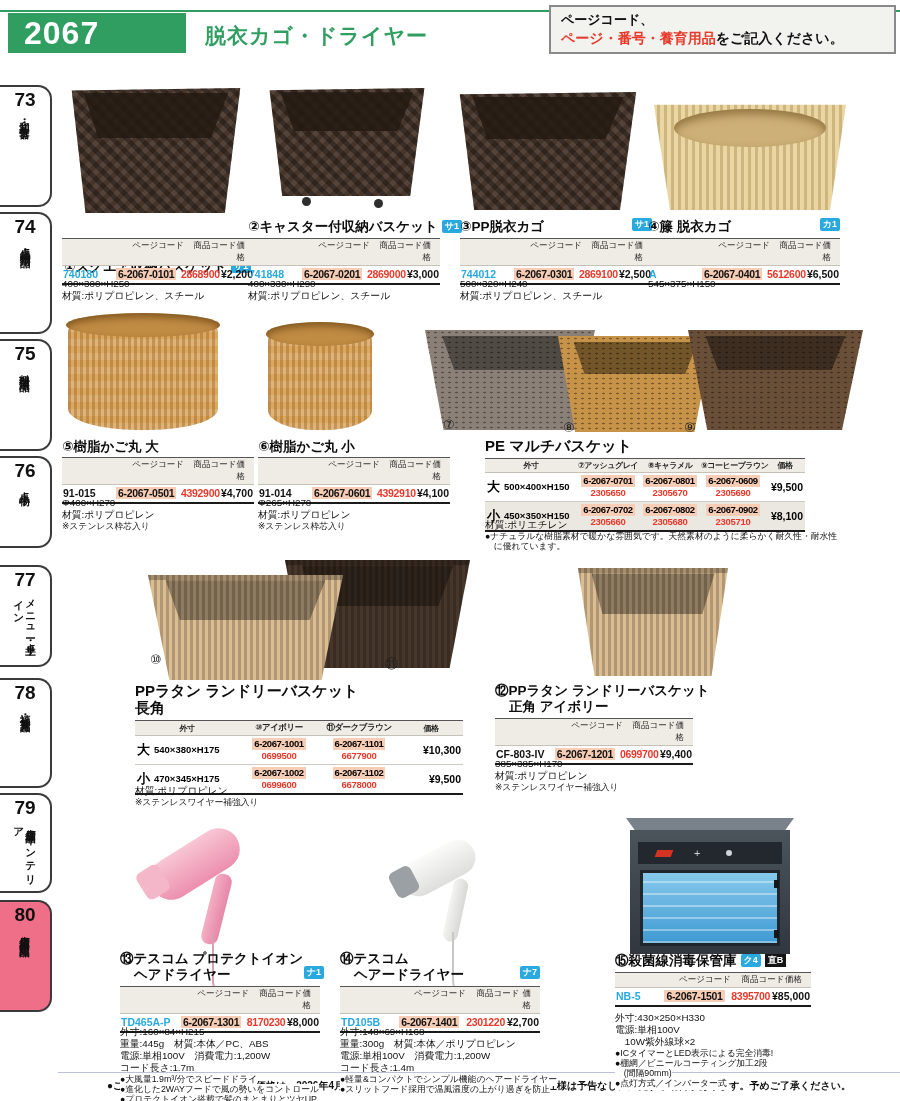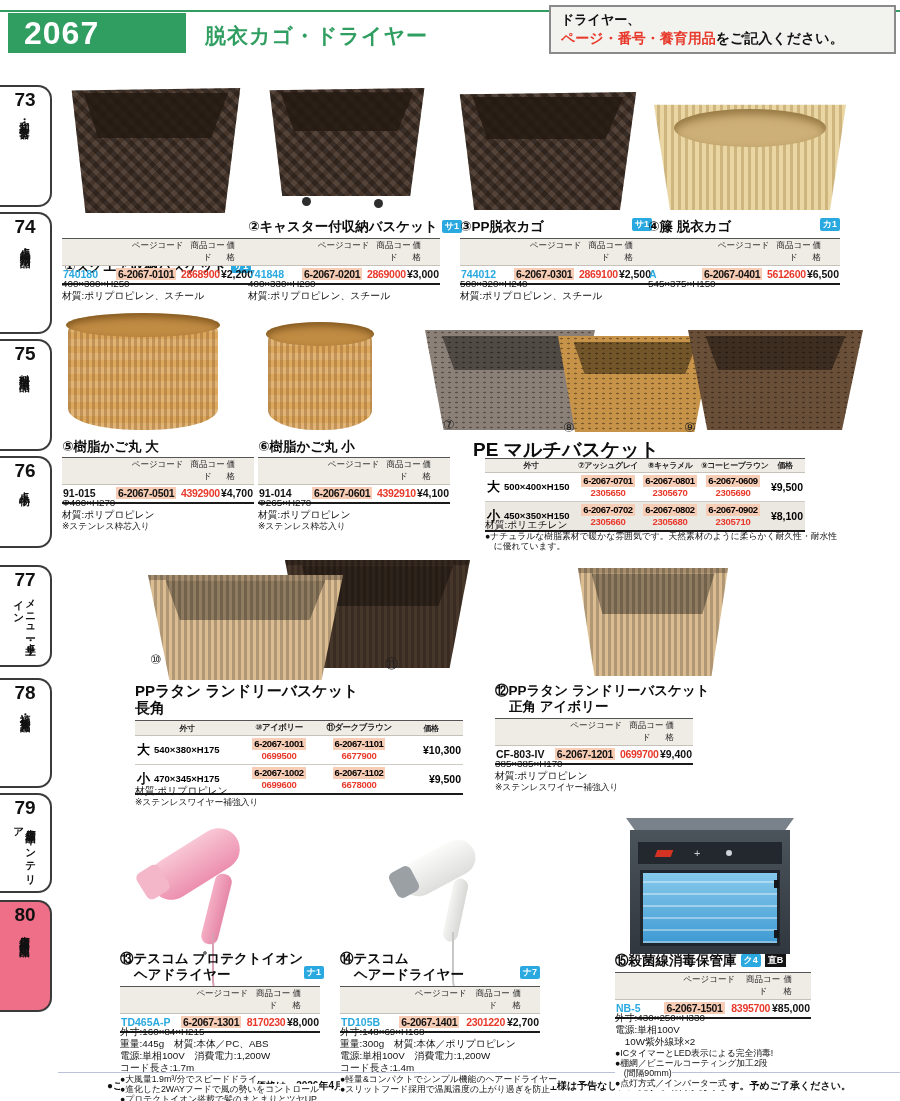--- a/index.html
+++ b/index.html
@@ -28,21 +28,21 @@
   
   .ptitle { position:absolute; font-size:13.5px; font-weight:bold; color:#0d0d0d; white-space:nowrap; }
   .ptitle .cnum { font-size:13.5px; }
   .badge { display:inline-block; background:#29a9e0; color:#fff; font-size:9px; font-weight:bold;
     padding:1px 3px; border-radius:2px; vertical-align:2px; margin-left:4px; line-height:1.2; }
   .badge.dark { background:#141414; border-radius:0; }
 
   
   .itable { position:absolute; width:192px; }
   .ith { display:flex; background:#efece6; border-top:1px solid #555; border-bottom:1px solid #c6c2ba;
-    font-size:8.5px; color:#222; padding:1px 18px; }
+    font-size:8.5px; color:#222; padding:1px 8px; }
   .itr { display:flex; align-items:center; border-bottom:2px solid #1a1a1a; padding:2px 0 3px 0;
     font-weight:bold; font-size:10.5px; color:#111; }
   .cA { width:54px; padding-left:1px; }
   .cB { width:72px; text-align:center; }
   .cC { width:44px; text-align:center; }
   .cD { flex:1; text-align:right; padding-right:1px; }
   .pc-blue { color:#29a9e0; }
   .pc-black { color:#111; }
   .code { background:#f7cdb5; padding:0 2px; letter-spacing:-0.3px; }
   .old { color:#e8392b; letter-spacing:-0.3px; }
@@ -121,21 +121,21 @@
 </style>
 </head>
 <body>
 
 <div id="page">
 
   <div class="top-rule"></div>
   <div class="page-num-box">2067</div>
   <div class="page-title">脱衣カゴ・ドライヤー</div>
   <div class="order-note">
-    <div class="l1">ドライヤー、</div>
+    <div class="l1">ページコード、</div>
     <div class="l2"><span class="red">ページ・番号・養育用品</span><span>をご記入ください。</span></div>
   </div>
 
   <div class="tab" style="top:85px;height:122px;">
     <div class="num">73</div>
     <div class="vlabel" style="height:92px;">和・洋・中食器</div>
   </div>
   <div class="tab" style="top:212px;height:122px;">
     <div class="num">74</div>
     <div class="vlabel" style="height:92px;line-height:11.5px;">卓上鍋・焼物用品</div>
@@ -319,21 +319,21 @@
         <span class="cA pc-black">91-014</span>
         <span class="cB"><span class="code">6-2067-0601</span></span>
         <span class="cC old">4392910</span>
         <span class="cD">¥4,100</span>
       </div>
   </div>
   <div class="line" style="left:258px;top:497px;">Φ265×H270</div>
   <div class="line" style="left:258px;top:509px;">材質:ポリプロピレン</div>
   <div class="line tiny" style="left:258px;top:521px;">※ステンレス枠芯入り</div>
 
-  <div class="ptitle" style="left:473px;top:437px;font-size:19px;">PE マルチバスケット</div>
+  <div class="ptitle" style="left:485px;top:437px;font-size:15px;">PE マルチバスケット</div>
   <div class="gtable" style="left:485px;top:458px;width:320px;">
     <div class="gth">
       <span class="ghead-c" style="width:92px;">外寸</span>
       <span class="ghead-c" style="width:62px;">⑦アッシュグレイ</span>
       <span class="ghead-c" style="width:62px;">⑧キャラメル</span>
       <span class="ghead-c" style="width:64px;">⑨コーヒーブラウン</span>
       <span class="ghead-c" style="flex:1;">価格</span>
     </div>
     <div class="gtr">
       <span class="gsize" style="width:92px;">

